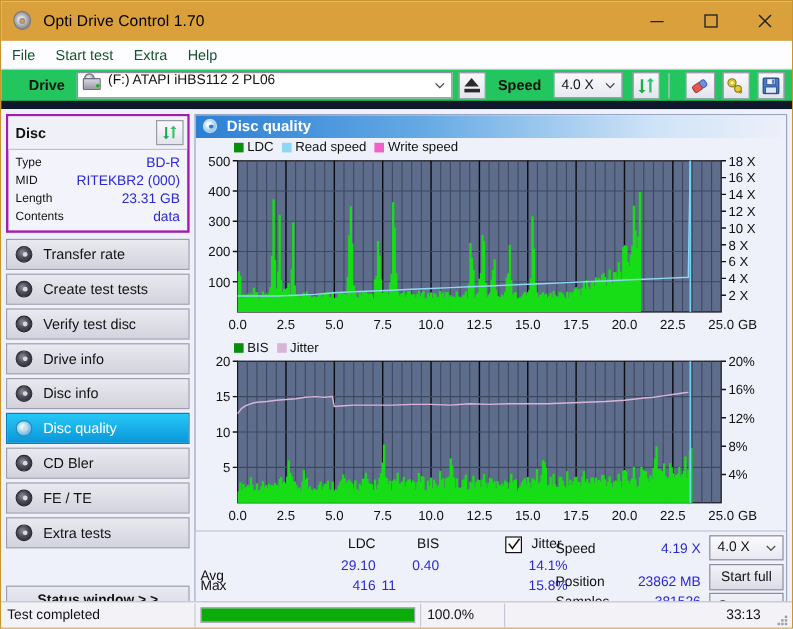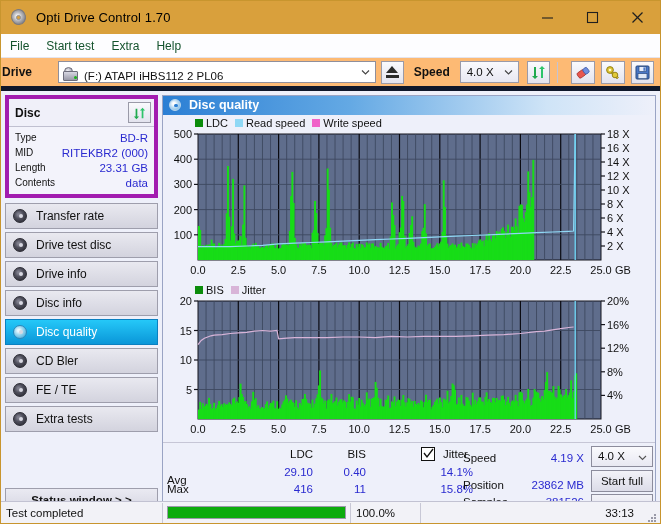--- a/index.html
+++ b/index.html
@@ -72,37 +72,36 @@
   .menu-item {
     font-size: 12px; color: #14532d;
     padding: 2px 9px 2px 0px;
     margin-right: 8px;
     white-space: nowrap;
   }
 
   
   .toolbar {
     height: 33px;
-    background: #fdba74;
+    background: #22c55e;
     display: flex; align-items: center;
-    padding: 0 6px 0 1px;
-    border-bottom: 5px solid #0f172a;
+    padding: 0 6px 0 23px;
+    border-bottom: 7px solid #0f172a;
   }
   .tb-label {
     font-size: 12px; font-weight: bold; color: #111;
     margin-right: 10px;
   }
   .drive-combo {
     height: 22px; width: 324px;
     background: #ffffff;
     border: 1px solid #8f8f9c;
-    display: flex; align-items: flex-end;
+    display: flex; align-items: flex-start;
     padding: 0 2px 0 3px;
     position: relative;
-    margin-left: 16px;
   }
   .drive-icon { width:17px; height:15px; position: relative; margin-right:5px; flex:0 0 auto;}
   .drive-icon .body {
     position:absolute; left:1px; top:4px; width:15px; height:10px;
     background: linear-gradient(#d7d7e2, #9a9aa8);
     border:1px solid #6e6e7c; border-radius:1px;
   }
   .drive-icon .disc2 {
     position:absolute; left:2px; top:0px; width:9px; height:9px; border-radius:50%;
     background: radial-gradient(circle at 40% 40%, #f4f4f8, #a6a6b4 70%, #70707c);
@@ -162,21 +161,21 @@
   }
 
   
   .sidebar {
     width: 160px;
     padding: 4px 3px 0 4px;
     display: flex; flex-direction: column;
     background: #eef0fa;
   }
   .disc-panel {
-    border: 4px solid #a21caf;
+    border: 2px solid #a21caf;
     background: #f3f3fb;
     margin-bottom: 5px;
   }
   .disc-head {
     display:flex; align-items:center; justify-content:space-between;
     padding: 3px 3px 3px 6px;
     border-bottom: 1px solid #c0c0d0;
     background:#f0f0f9;
   }
   .disc-head .t { font-size:12px; font-weight:bold; color:#111; }
@@ -482,21 +481,27 @@
         <div class="nav-btn">
           <span class="nav-ic">
               <span class="ring"></span>
             </span>
           <span>Transfer rate</span>
         </div>
         <div class="nav-btn">
           <span class="nav-ic">
               <span class="ring"></span>
             </span>
-          <span>Drive test disc</span>
+          <span>Create test tests</span>
+        </div>
+        <div class="nav-btn">
+          <span class="nav-ic">
+              <span class="ring"></span>
+            </span>
+          <span>Verify test disc</span>
         </div>
         <div class="nav-btn">
           <span class="nav-ic">
               <span class="ring"></span>
             </span>
           <span>Drive info</span>
         </div>
         <div class="nav-btn">
           <span class="nav-ic">
               <span class="ring"></span>
@@ -1378,21 +1383,21 @@
         </div>
         <div class="st" style="left:280px; top:5px;">Jitter</div>
 
         <div class="st" style="left:4px; top:31px;">Avg</div>
         <div class="st v" style="left:90px; top:23px; width:60px; text-align:right;">29.10</div>
         <div class="st v" style="left:155px; top:23px; width:48px; text-align:right;">0.40</div>
         <div class="st v" style="left:250px; top:23px; width:60px; text-align:right;">14.1%</div>
 
         <div class="st" style="left:4px; top:40px;">Max</div>
         <div class="st v" style="left:90px; top:40px; width:60px; text-align:right;">416</div>
-        <div class="st v" style="left:155px; top:40px; width:48px; text-align:right;">11</div>
+        <div class="st v" style="left:155px; top:40px; width:48px; ">11</div>
         <div class="st v" style="left:250px; top:40px; width:60px; text-align:right;">15.8%</div>
 
         <div class="st" style="left:4px; top:57px;">Total</div>
         <div class="st v" style="left:60px; top:57px; width:90px; text-align:right;">11108543</div>
         <div class="st v" style="left:150px; top:57px; width:53px; text-align:right;">151638</div>
 
         <div class="st" style="left:300px; top:9px;">Speed</div>
         <div class="st v" style="left:355px; top:9px; width:66px; text-align:right;">4.19 X</div>
         <div class="st" style="left:300px; top:36px;">Position</div>
         <div class="st v" style="left:345px; top:36px; width:76px; text-align:right;">23862 MB</div>

